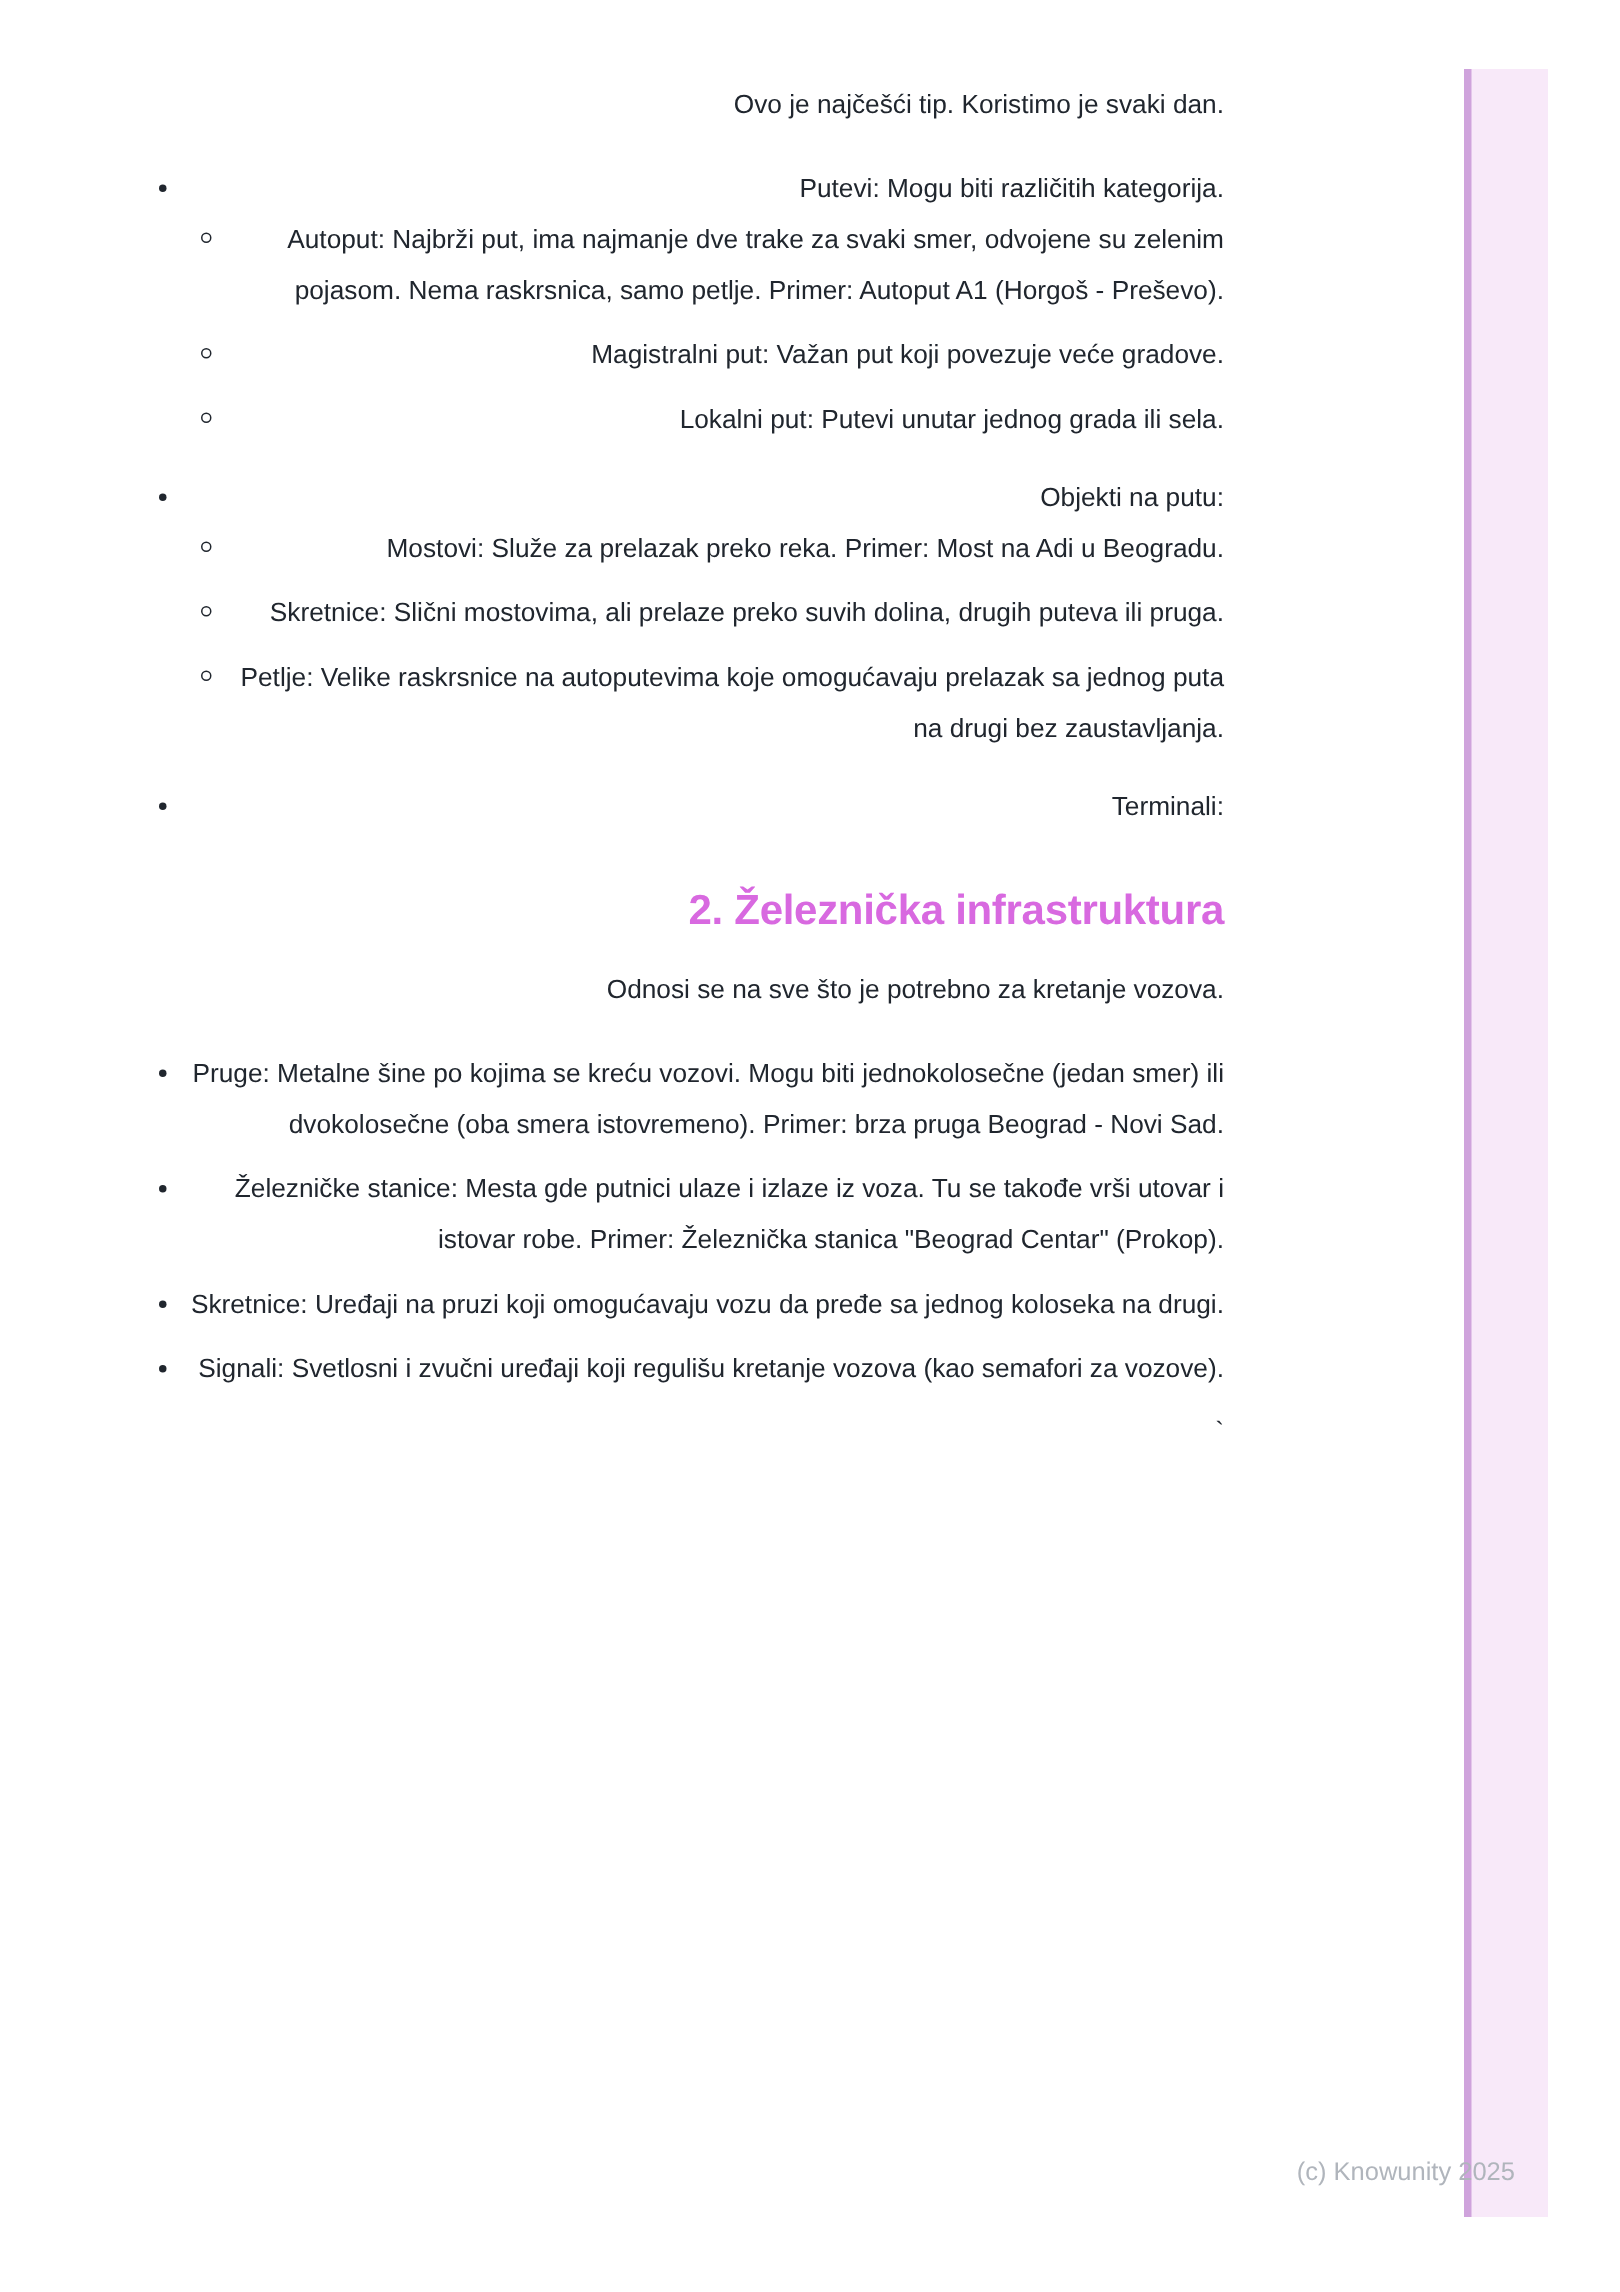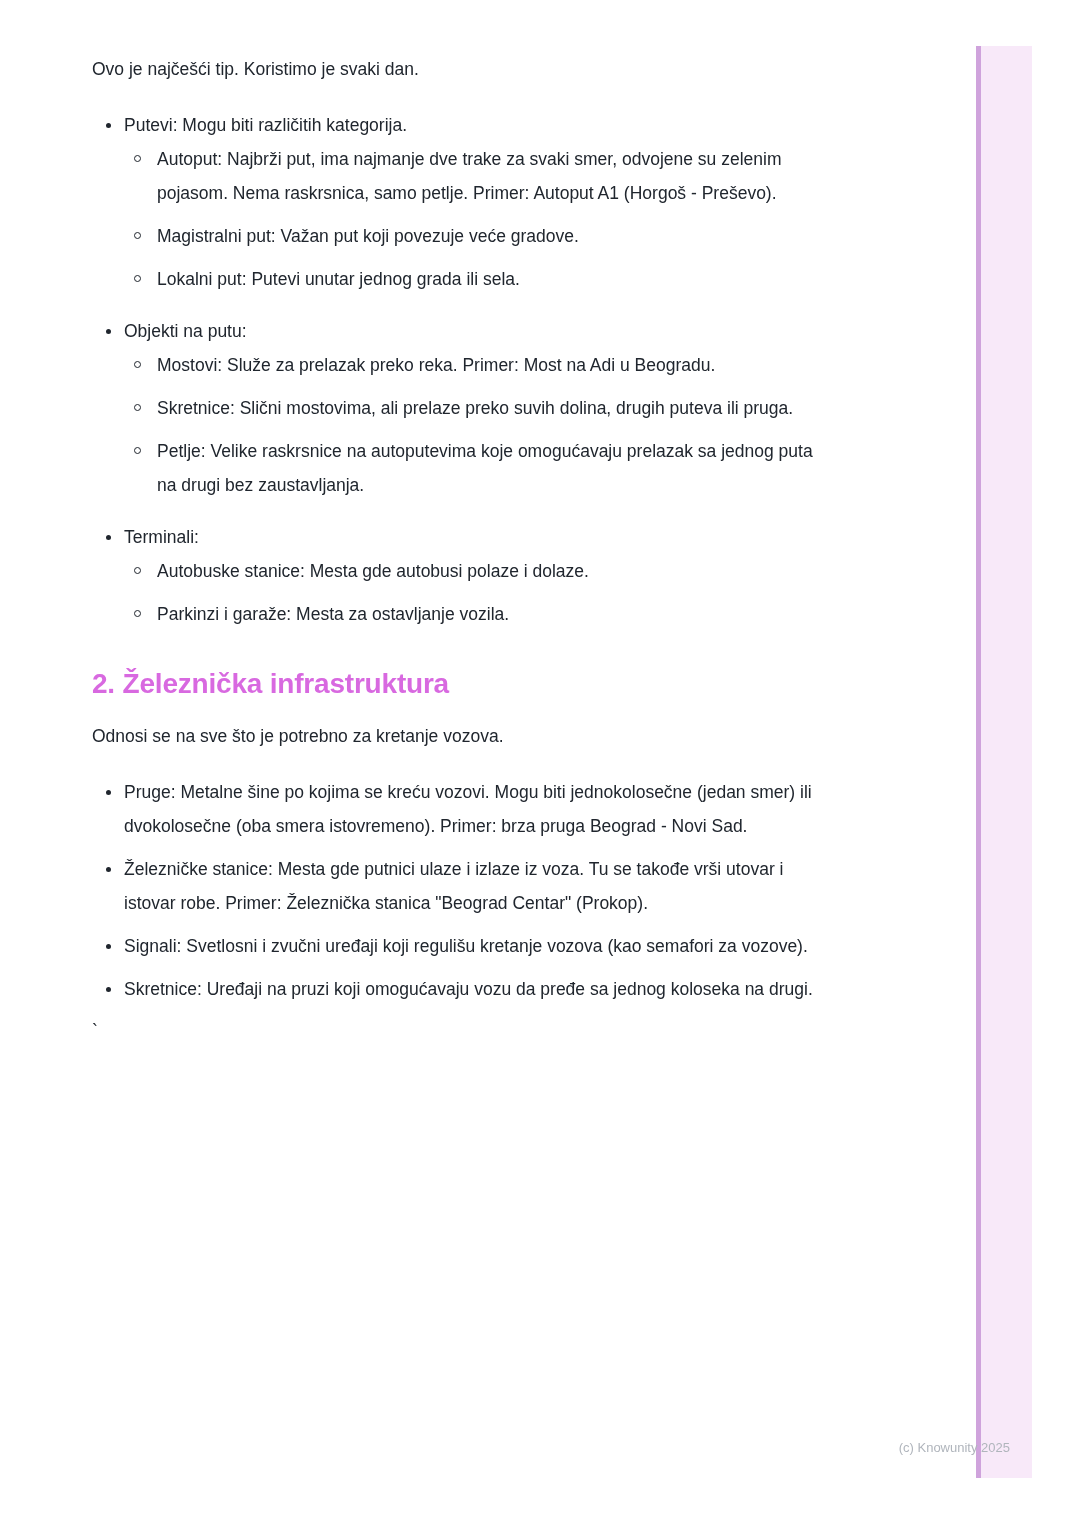--- a/index.html
+++ b/index.html
@@ -3,21 +3,21 @@
 <meta charset="utf-8">
 <style>
   :root{
     --text-color:#20262e;
     --heading-color:#d869e0;
     --accent-border:#cfa3dc;
     --accent-fill:#f8e9f9;
     --footer-color:#b0b5bc;
     --page-bg:#ffffff;
   }
-  *{margin:0;padding:0;box-sizing:border-box;}
+  *{margin:0;padding:0;box-sizing:border-box;text-align:right;}
   html,body{background:#ffffff;}
   .page{
     position:relative;
     width:1080px;
     height:1528px;
     background:var(--page-bg);
     font-family:"Liberation Sans","DejaVu Sans",sans-serif;
     font-size:17.5px;
     line-height:34px;
     color:var(--text-color);
@@ -86,21 +86,21 @@
     letter-spacing:-0.2px;
   }
   .stray{
     margin-top:8px;
     line-height:34px;
   }
   .footer{
     position:absolute;
     top:1438px;
     right:70px;
-    font-size:13px;
+    font-size:17px;
     line-height:20px;
     color:var(--footer-color);
     z-index:3;
     white-space:nowrap;
   }
 </style>
 </head>
 <body>
 
 <div class="page">
@@ -115,35 +115,32 @@
         <li><strong>Putevi:</strong> Mogu biti različitih kategorija.<ul class="l2">
             <li><strong>Autoput:</strong> Najbrži put, ima najmanje dve trake za svaki smer, odvojene su zelenim pojasom. Nema raskrsnica, samo petlje. Primer: Autoput A1 (Horgoš - Preševo).</li>
             <li><strong>Magistralni put:</strong> Važan put koji povezuje veće gradove.</li>
             <li><strong>Lokalni put:</strong> Putevi unutar jednog grada ili sela.</li>
           </ul></li>
         <li><strong>Objekti na putu:</strong><ul class="l2">
             <li><strong>Mostovi:</strong> Služe za prelazak preko reka. Primer: Most na Adi u Beogradu.</li>
             <li><strong>Skretnice:</strong> Slični mostovima, ali prelaze preko suvih dolina, drugih puteva ili pruga.</li>
             <li><strong>Petlje:</strong> Velike raskrsnice na autoputevima koje omogućavaju prelazak sa jednog puta na drugi bez zaustavljanja.</li>
           </ul></li>
-        <li><strong>Terminali:</strong><ul class="l2">
-            <li><strong>Autobuske stanice:</strong> Mesta gde autobusi polaze i dolaze.</li>
-            <li><strong>Parkinzi i garaže:</strong> Mesta za ostavljanje vozila.</li>
-          </ul></li>
+        <li><strong>Terminali:</strong></li>
       </ul>
 
     <h2 class="section-heading">2. Železnička infrastruktura</h2>
 
     <p class="section-intro">Odnosi se na sve što je potrebno za kretanje vozova.</p>
 
     <ul class="l1 list-rail" id="list-rail">
         <li><strong>Pruge:</strong> Metalne šine po kojima se kreću vozovi. Mogu biti jednokolosečne (jedan smer) ili dvokolosečne (oba smera istovremeno). Primer: brza pruga Beograd - Novi Sad.</li>
         <li><strong>Železničke stanice:</strong> Mesta gde putnici ulaze i izlaze iz voza. Tu se takođe vrši utovar i istovar robe. Primer: Železnička stanica "Beograd Centar" (Prokop).</li>
+        <li><strong>Skretnice:</strong> Uređaji na pruzi koji omogućavaju vozu da pređe sa jednog koloseka na drugi.</li>
         <li><strong>Signali:</strong> Svetlosni i zvučni uređaji koji regulišu kretanje vozova (kao semafori za vozove).</li>
-        <li><strong>Skretnice:</strong> Uređaji na pruzi koji omogućavaju vozu da pređe sa jednog koloseka na drugi.</li>
       </ul>
 
     <div class="stray">`</div>
 
   </div>
 
   <div class="footer">(c) Knowunity 2025</div>
 
 </div>
 

